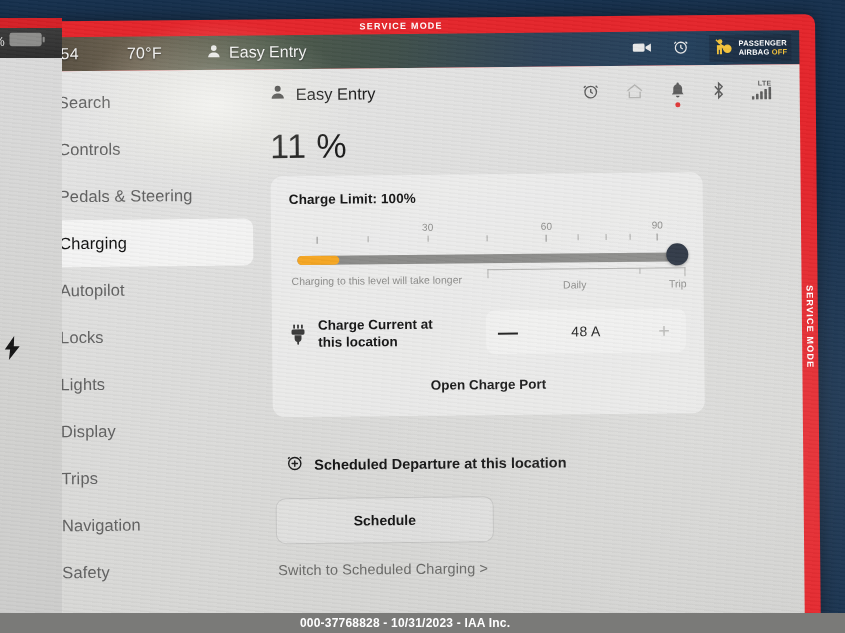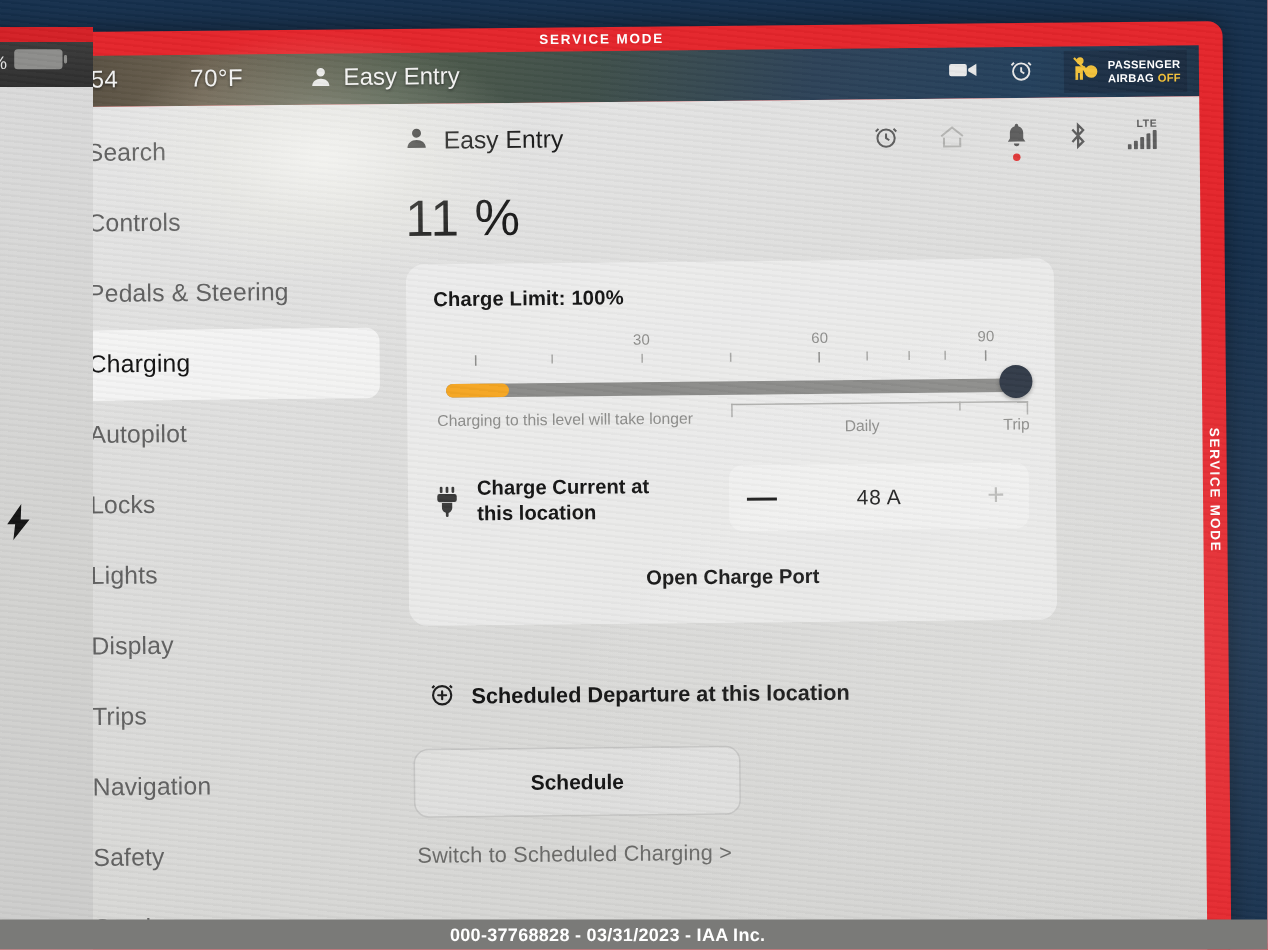--- a/index.html
+++ b/index.html
@@ -713,17 +713,17 @@
       <svg width="17" height="24" viewBox="0 0 14 20" fill="#151515">
         <path d="M8.4 0 0.6 11.2h4.4L4 20l9-11.4H8.1z"></path>
       </svg>
     </div>
   </div>
 
   <div id="moire"></div>
   <div id="photo-shine"></div>
 
   <div id="watermark">
-    <span class="wm-text">000-37768828 - 03/31/2023 - IAA Inc.</span>
+    <span class="wm-text">000-37768828 - 10/31/2023 - IAA Inc.</span>
   </div>
   <div id="watermark-red"></div>
 
 </div>
 
 </body></html>

